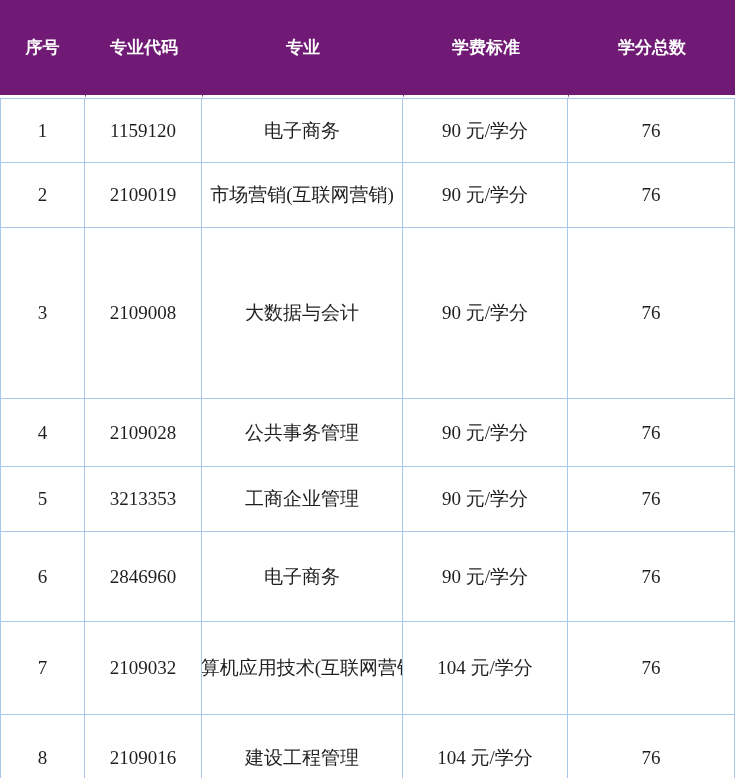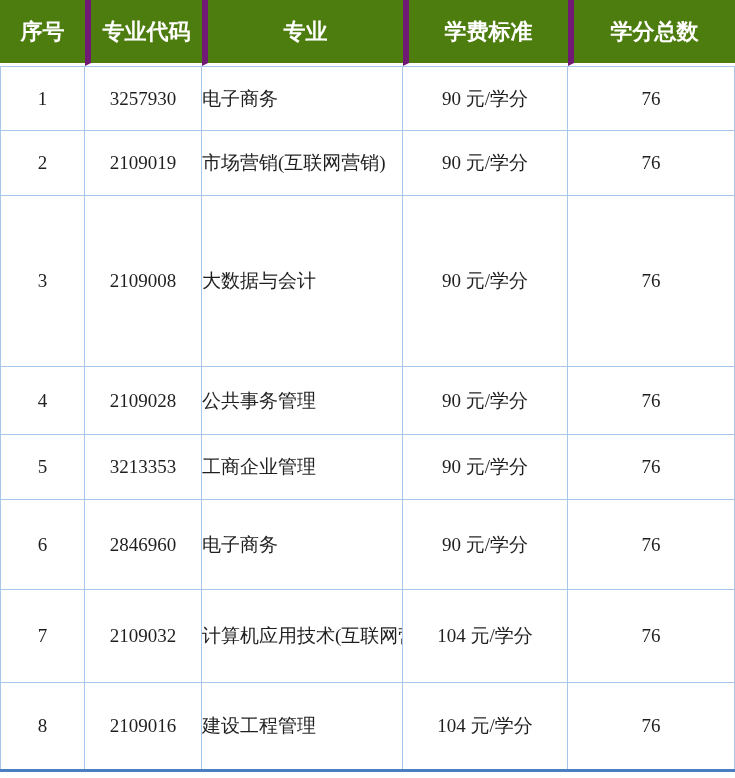--- a/index.html
+++ b/index.html
@@ -16,34 +16,34 @@
   }
   table.majors {
     border-collapse: separate;
     border-spacing: 0;
     table-layout: fixed;
     width: 735px;
     border-bottom: 3px solid #4A7EC0;
   }
   
   thead th {
-    background: #4d7c0f;
+    background: #701a75;
     color: #ffffff;
     font-weight: bold;
-    font-size: 22px;
+    font-size: 17px;
     height: 63px;
-    padding: 0;
+    padding: 16px;
     text-align: center;
     vertical-align: middle;
     border: none;
     border-bottom: 3px solid #ffffff;
     overflow: hidden;
   }
   thead th + th {
-    border-left: 6px solid #701a75;
+    border-left: 1px solid #701a75;
   }
   
   tbody td {
     background: #ffffff;
     color: #1f1f1f;
     font-size: 19px;
     text-align: center;
     vertical-align: middle;
     padding: 0;
     border-right: 1px solid #A9C7EA;
@@ -64,21 +64,21 @@
   tbody tr:nth-child(7) { height: 93px; }
   tbody tr:nth-child(8) { height: 86px; }
 
   
   td.major { position: relative; }
   td.major .clip {
     position: absolute;
     inset: 0;
     display: flex;
     align-items: center;
-    justify-content: flex-start;
+    justify-content: center;
     overflow: hidden;
   }
   td.major .clip span { white-space: nowrap; }
 </style>
 </head>
 <body>
 
 <div class="page">
   <table class="majors">
     <colgroup>
@@ -93,21 +93,21 @@
         <th>序号</th>
         <th>专业代码</th>
         <th>专业</th>
         <th>学费标准</th>
         <th>学分总数</th>
       </tr>
     </thead>
     <tbody>
         <tr>
           <td>1</td>
-          <td>3257930</td>
+          <td>1159120</td>
           <td class="major">
             <div class="clip">
               <span>电子商务</span>
             </div>
           </td>
           <td>90 元/学分</td>
           <td>76</td>
         </tr>
         <tr>
           <td>2</td>

